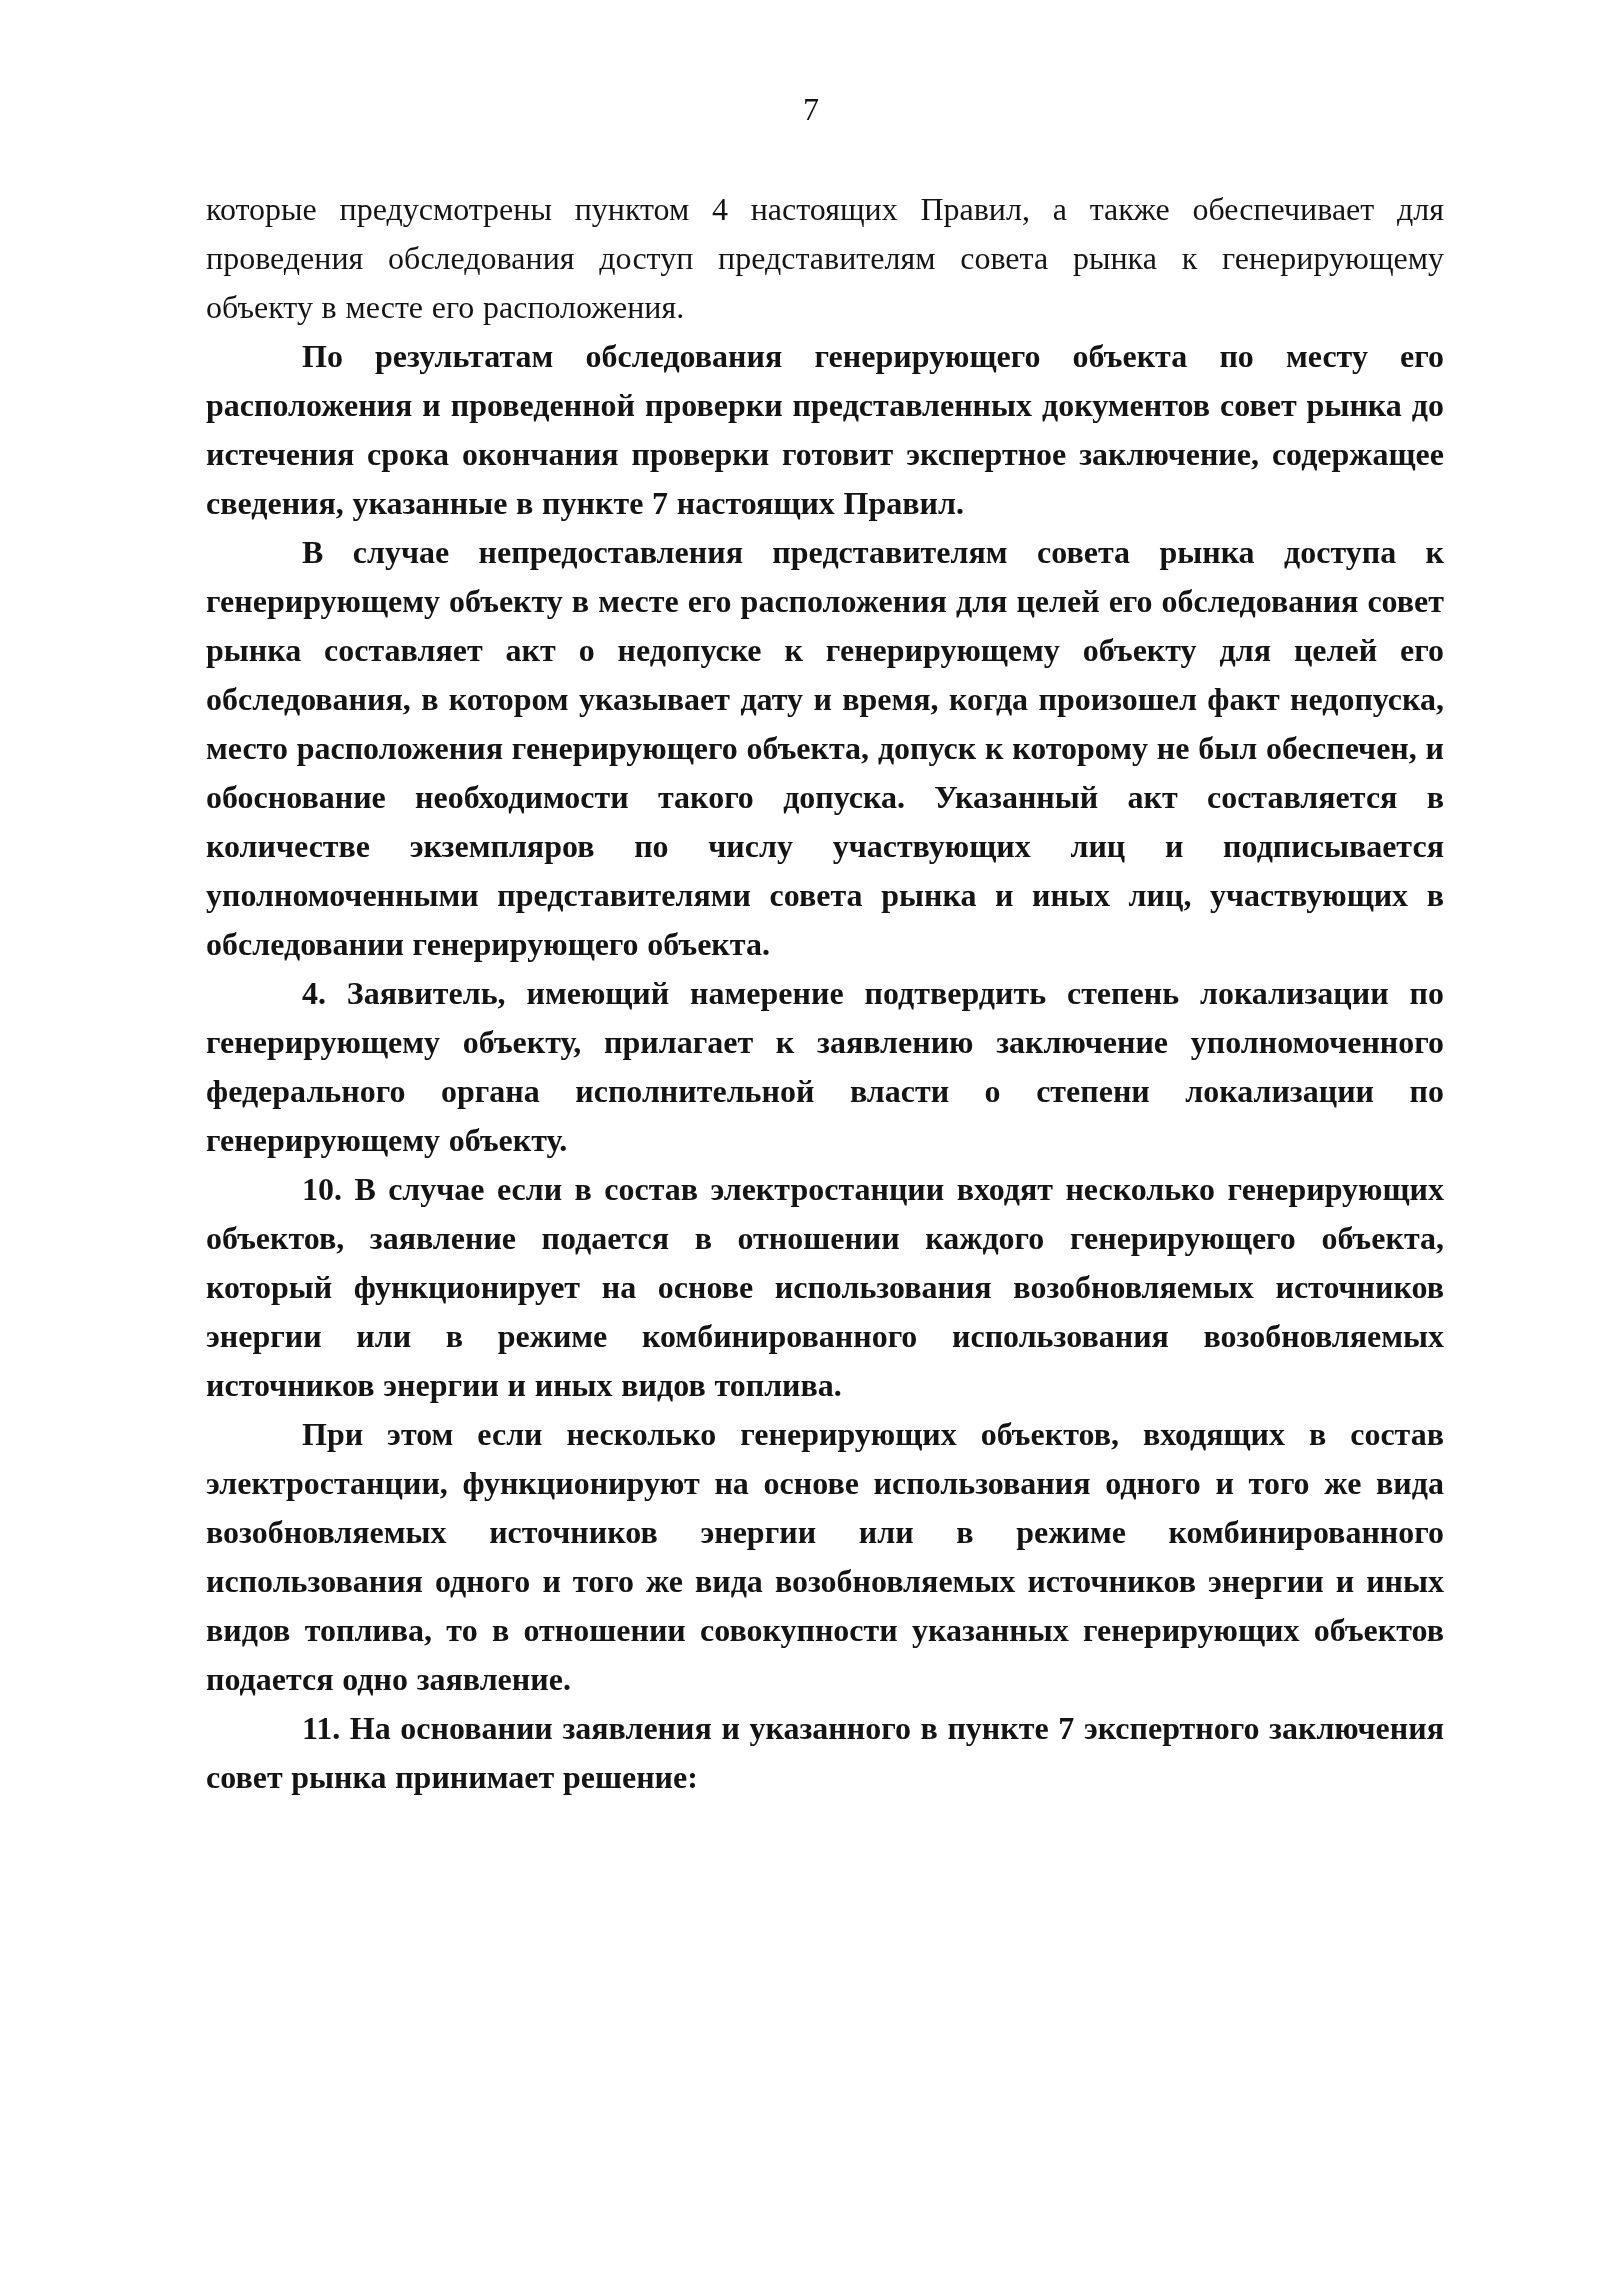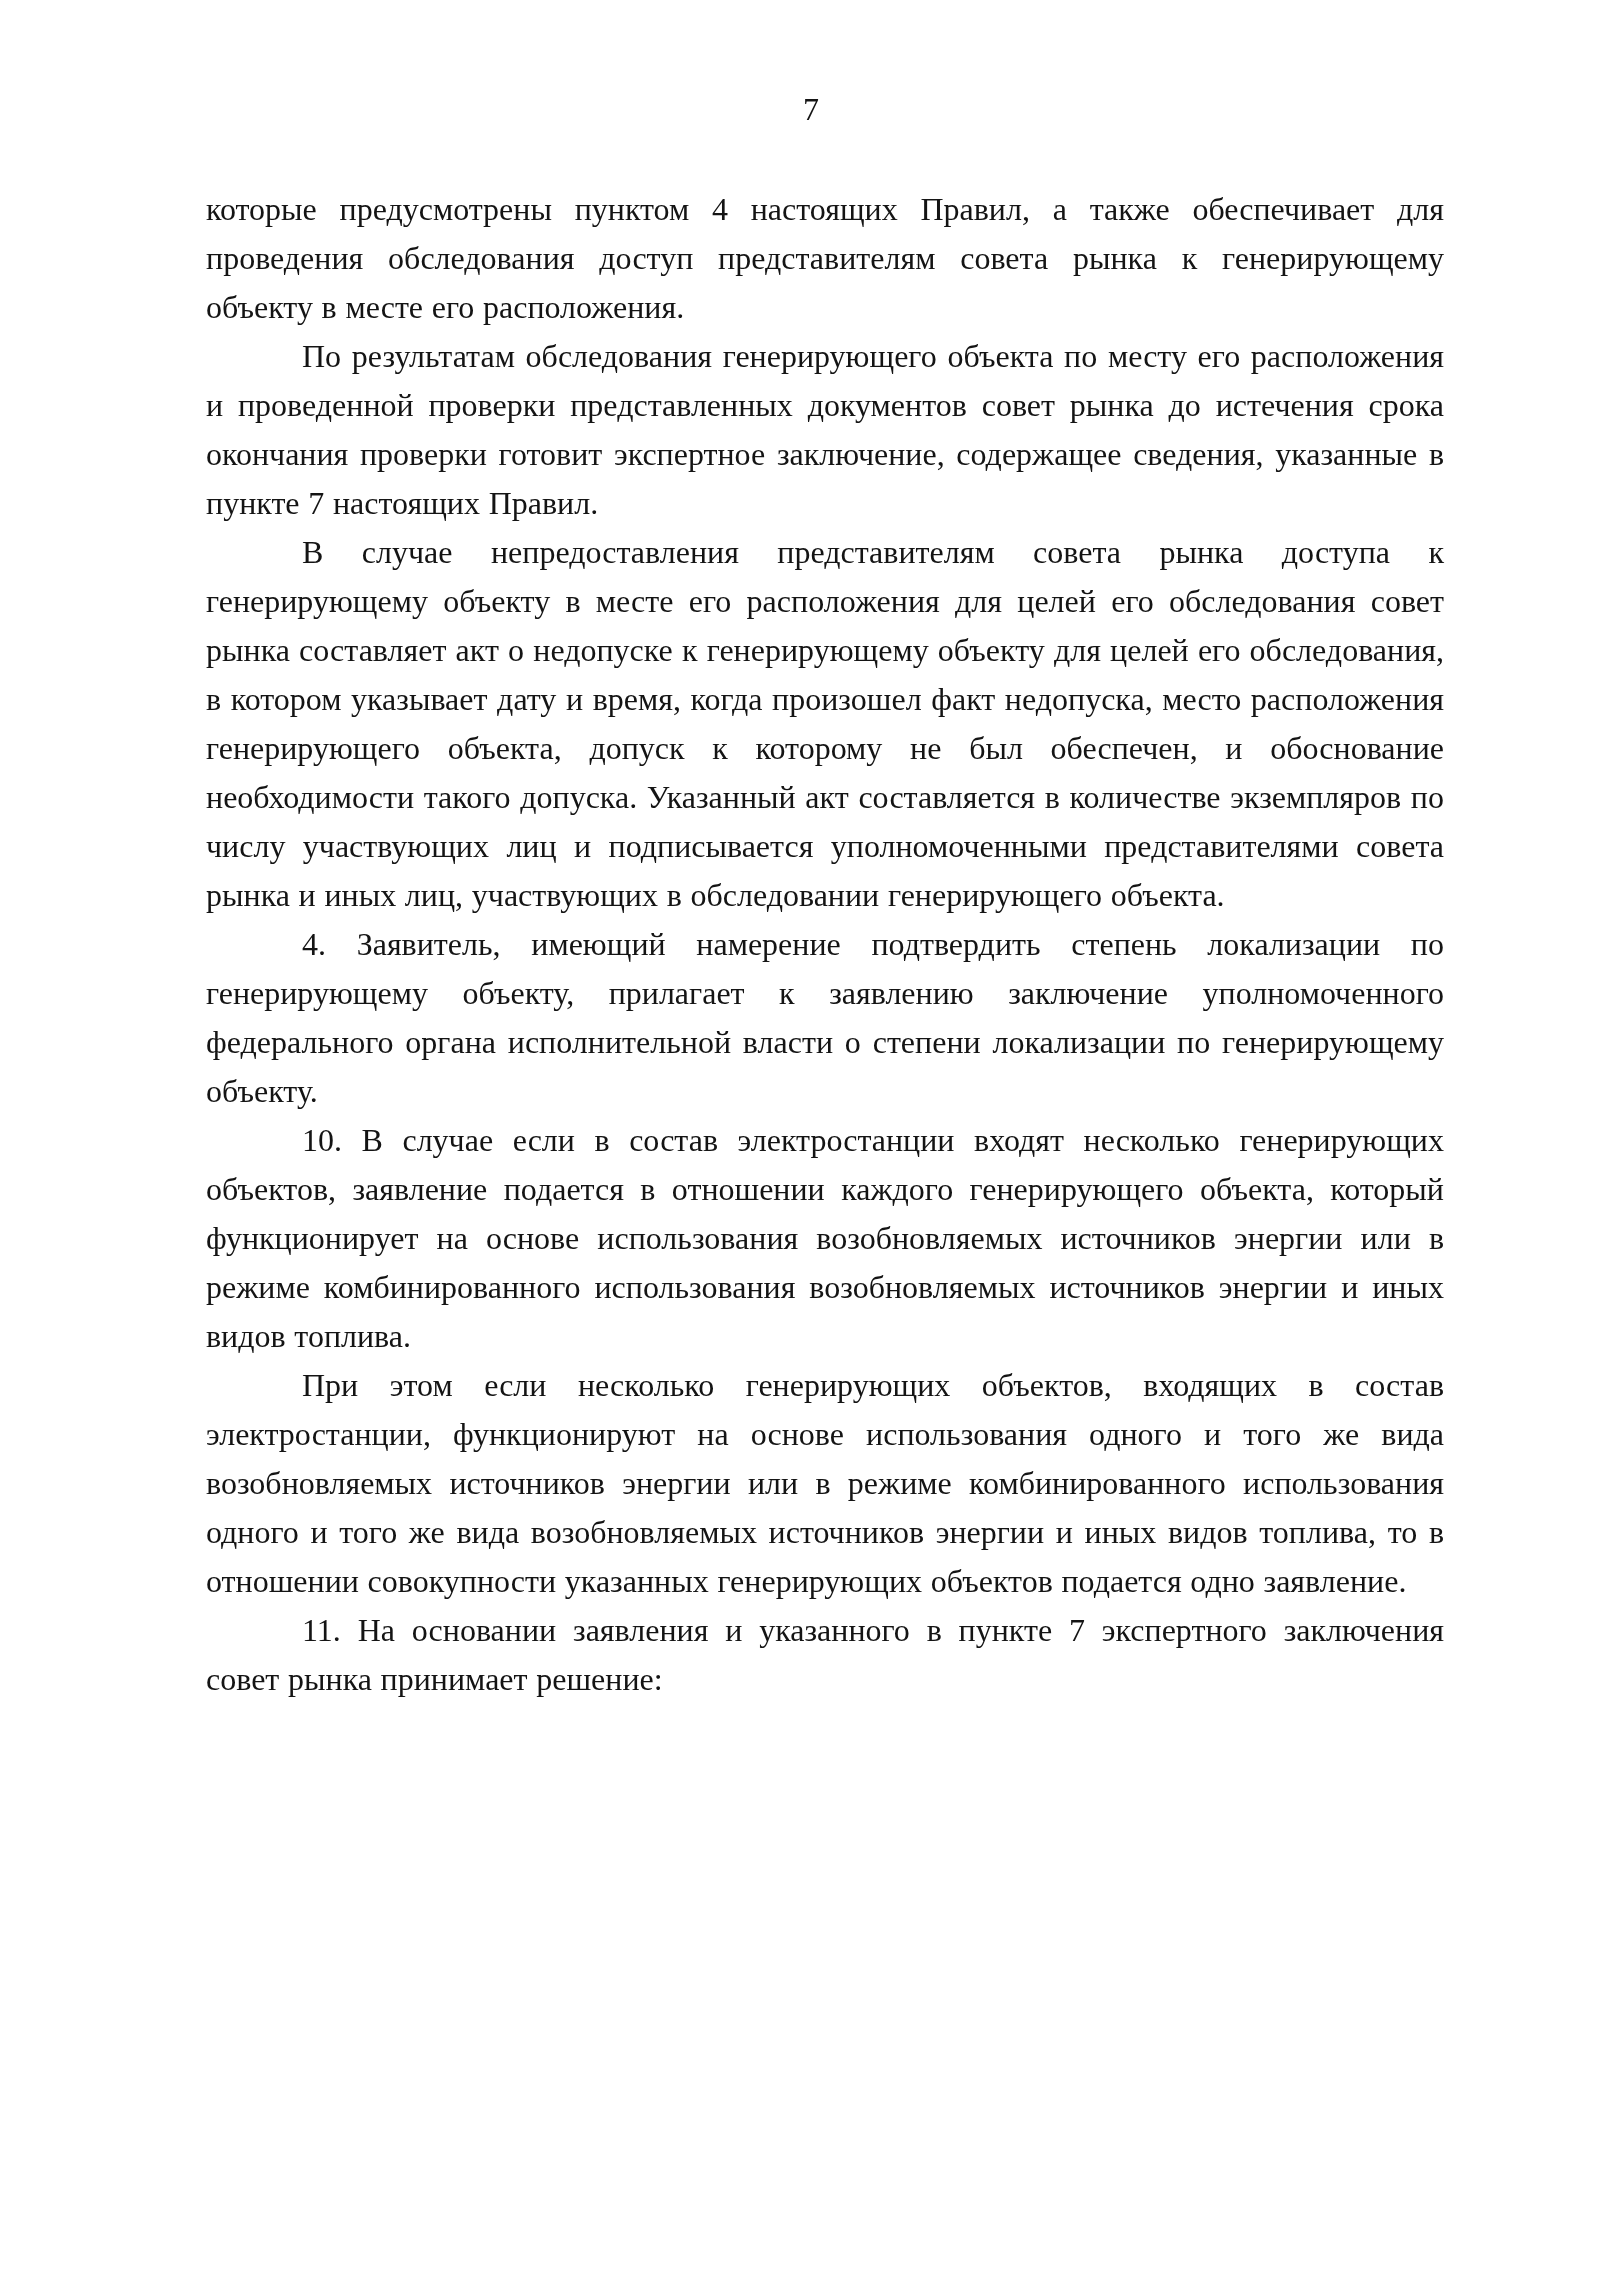--- a/index.html
+++ b/index.html
@@ -36,20 +36,21 @@
     margin: 0;
     padding: 0;
     font-size: 32px;
     line-height: 49px;
     text-align: justify;
     text-indent: 0;
     word-spacing: 0.7px;
   }
   .content p.indent {
     text-indent: 96px;
+    font-weight: bold;
   }
 </style>
 </head>
 <body>
 
 <div class="page">
   <div class="page-number">7</div>
   <div class="content" id="content">
       <p>которые предусмотрены пунктом 4 настоящих Правил, а также обеспечивает для проведения обследования доступ представителям совета рынка к генерирующему объекту в месте его расположения.</p>
       <p class="indent">По результатам обследования генерирующего объекта по месту его расположения и проведенной проверки представленных документов совет рынка до истечения срока окончания проверки готовит экспертное заключение, содержащее сведения, указанные в пункте 7 настоящих Правил.</p>

